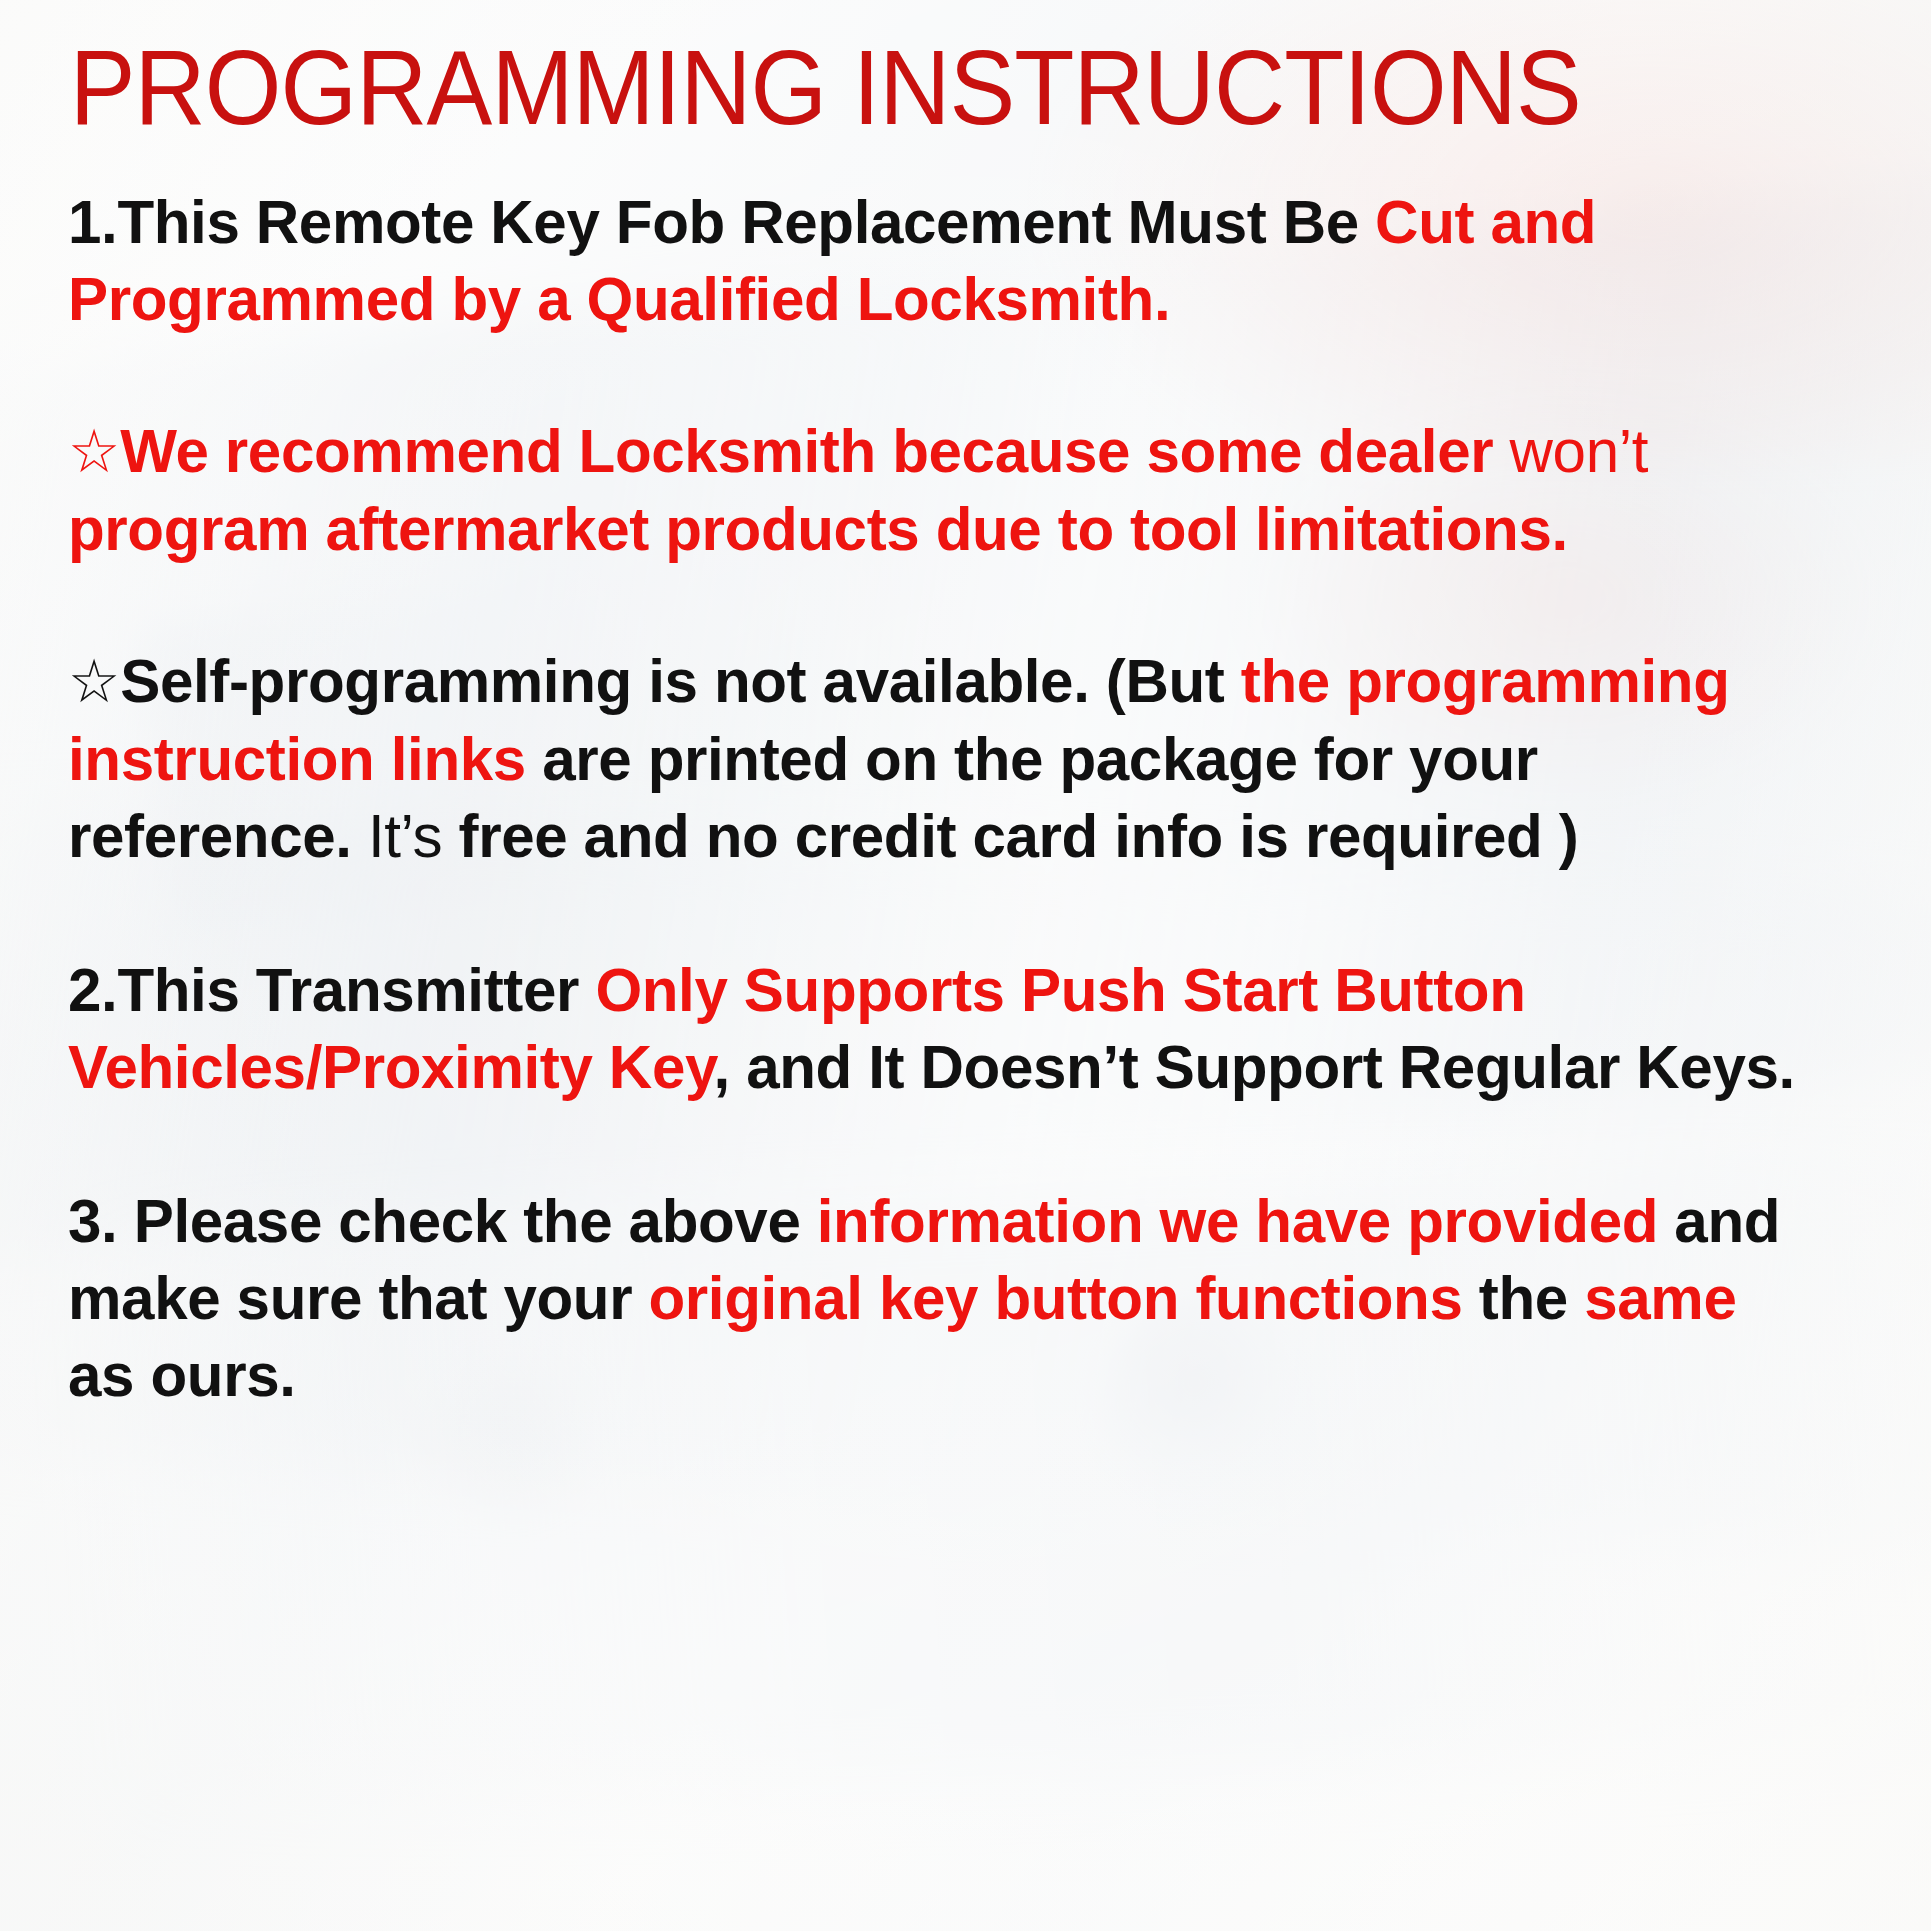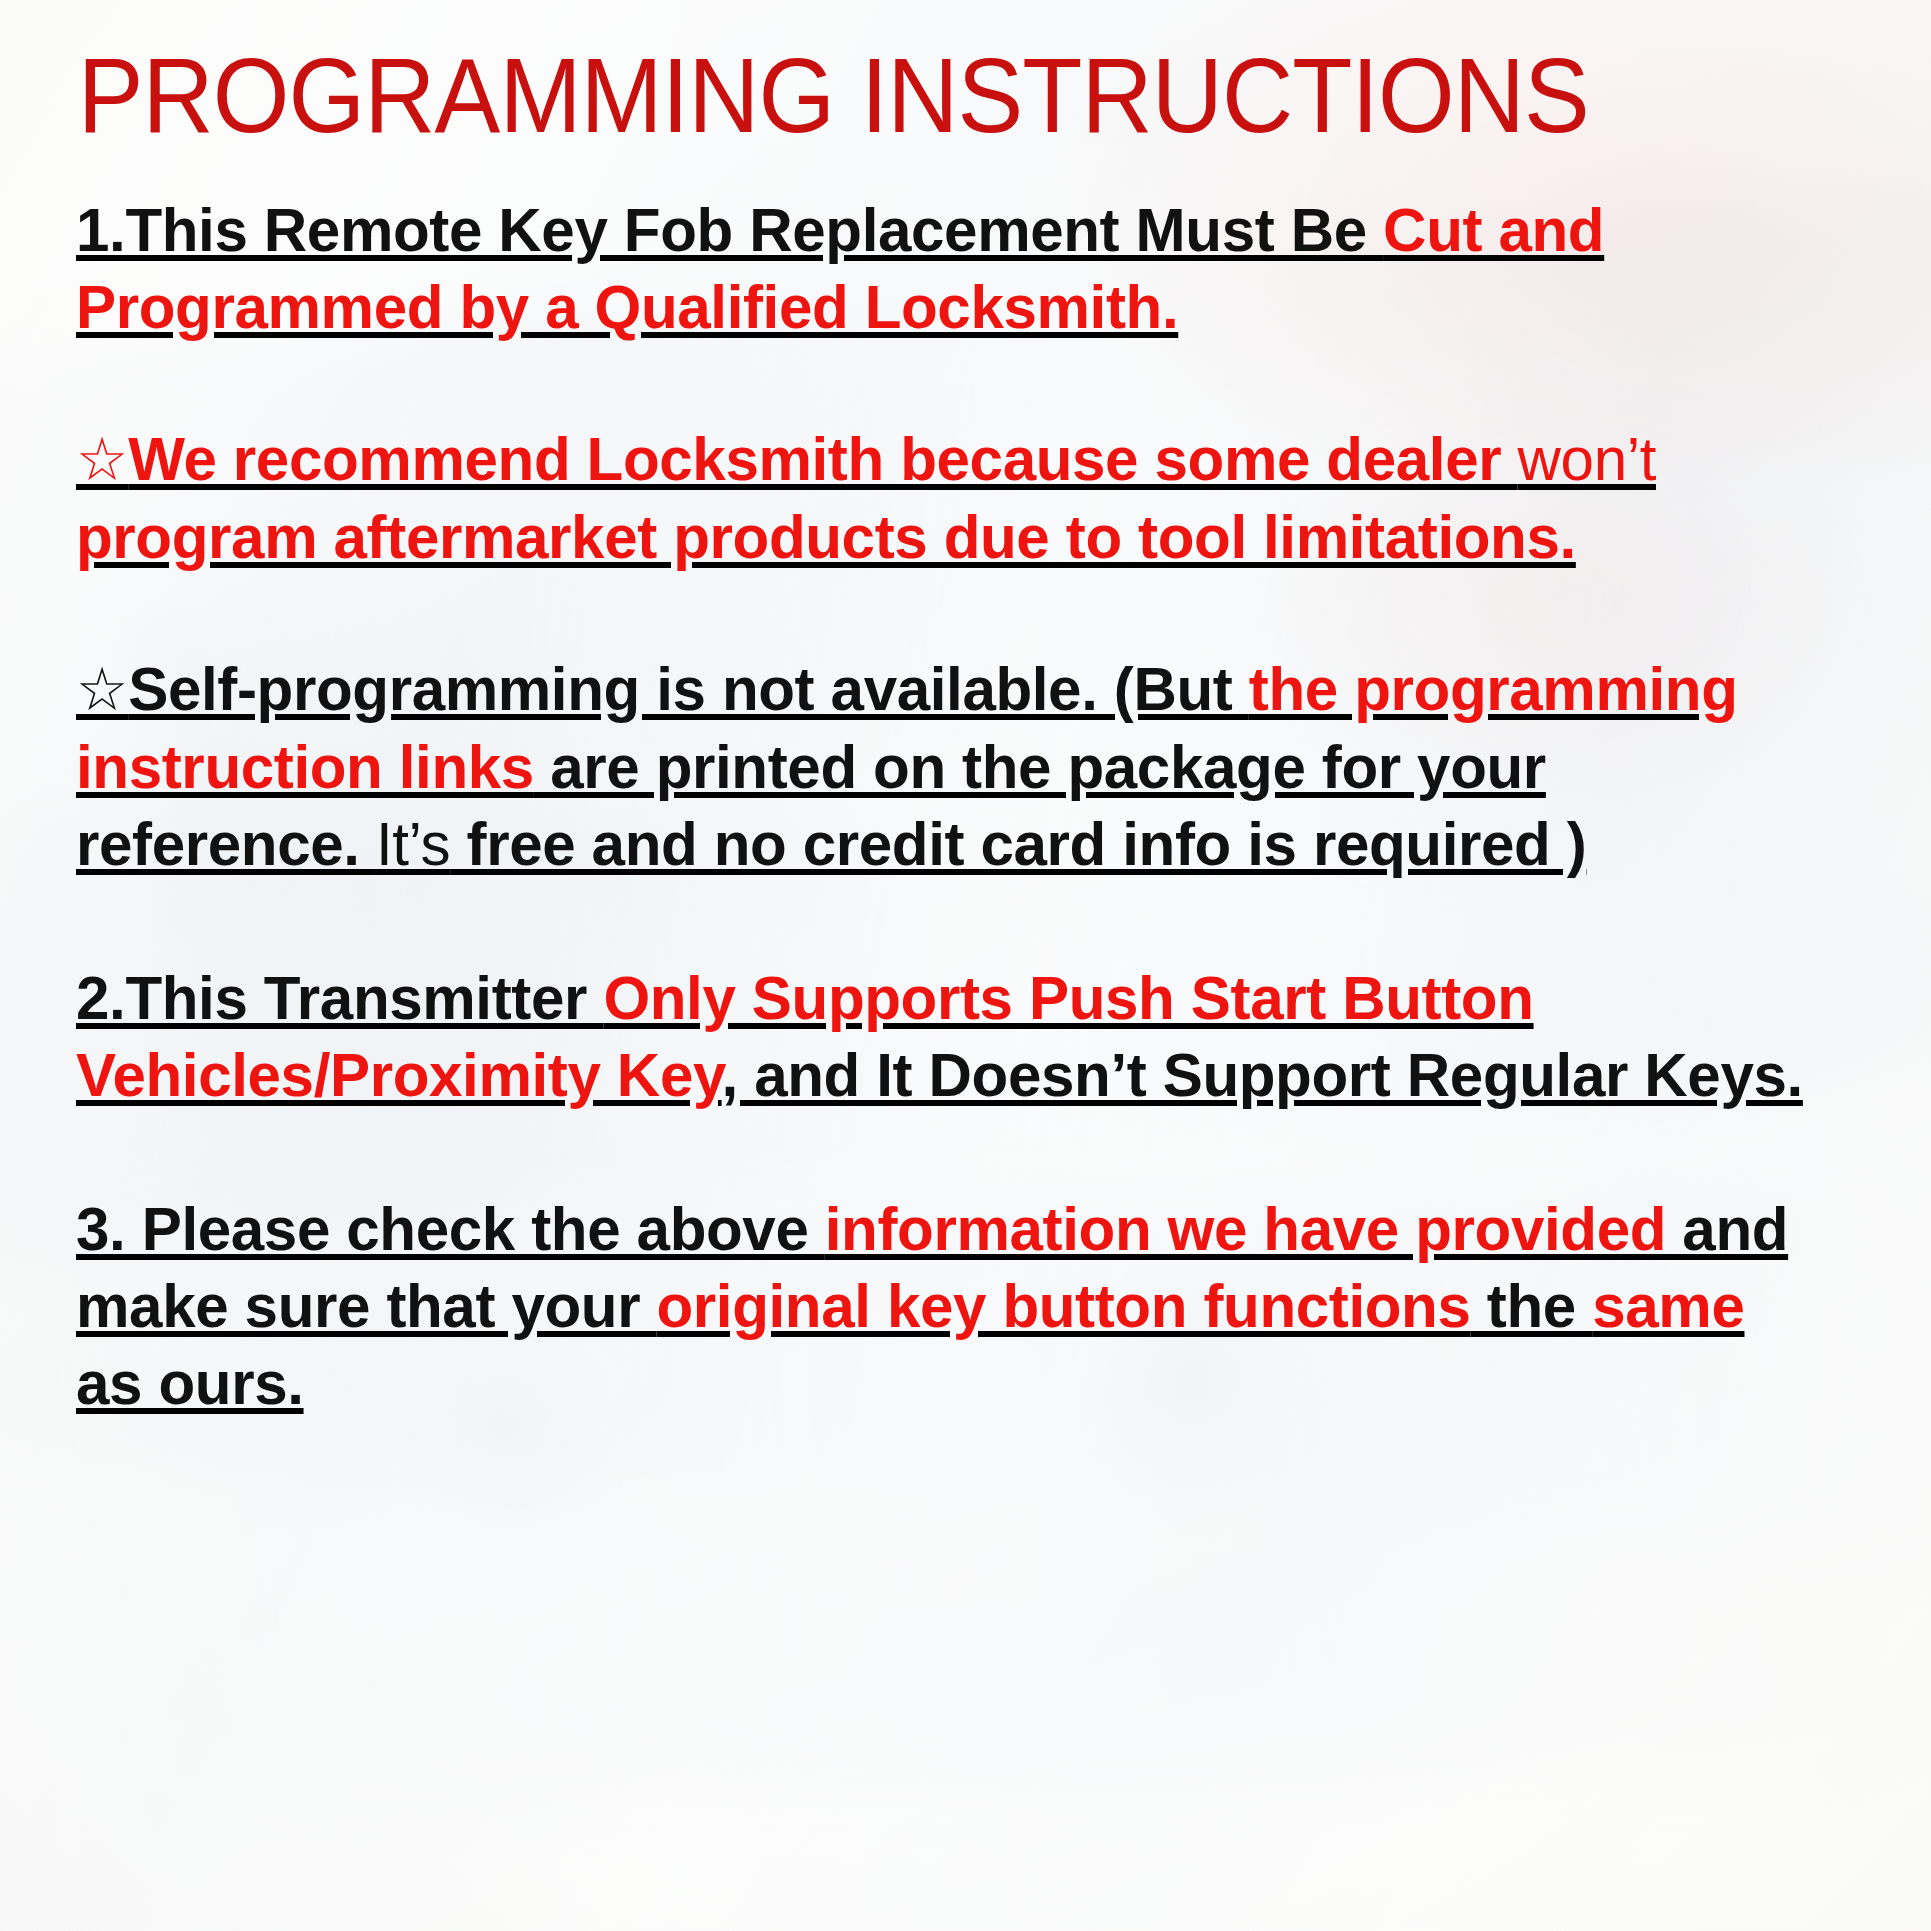--- a/index.html
+++ b/index.html
@@ -127,40 +127,39 @@
   .bg-vignette {
     position: absolute;
     inset: 0;
     background: radial-gradient(ellipse at 50% 45%, rgba(255,255,255,.25) 0%, rgba(255,255,255,.05) 55%, rgba(246,246,244,.5) 100%);
   }
 
   
   .content {
     position: relative;
     z-index: 5;
-    padding: 8px;
+    padding: 0;
   }
 
   .title {
     margin: 0;
     padding: 27px 0 0 75px;
     font-family: "Liberation Sans Narrow", "Liberation Sans", sans-serif;
     font-weight: 400;
     font-size: 106px;
     line-height: 1.14;
     letter-spacing: -1px;
     color: #C8110F;
     white-space: nowrap;
     transform: scaleX(.93);
     transform-origin: left center;
   }
 
   .body {
     padding: 35px 58px 0 68px;
-    text-decoration: underline;
   }
 
   p.para {
     margin: 0;
     font-family: "Liberation Sans Narrow", "Liberation Sans", sans-serif;
     font-weight: 700;
     font-size: 62px;
     line-height: 77px;
     color: #111111;
     letter-spacing: -0.4px;

